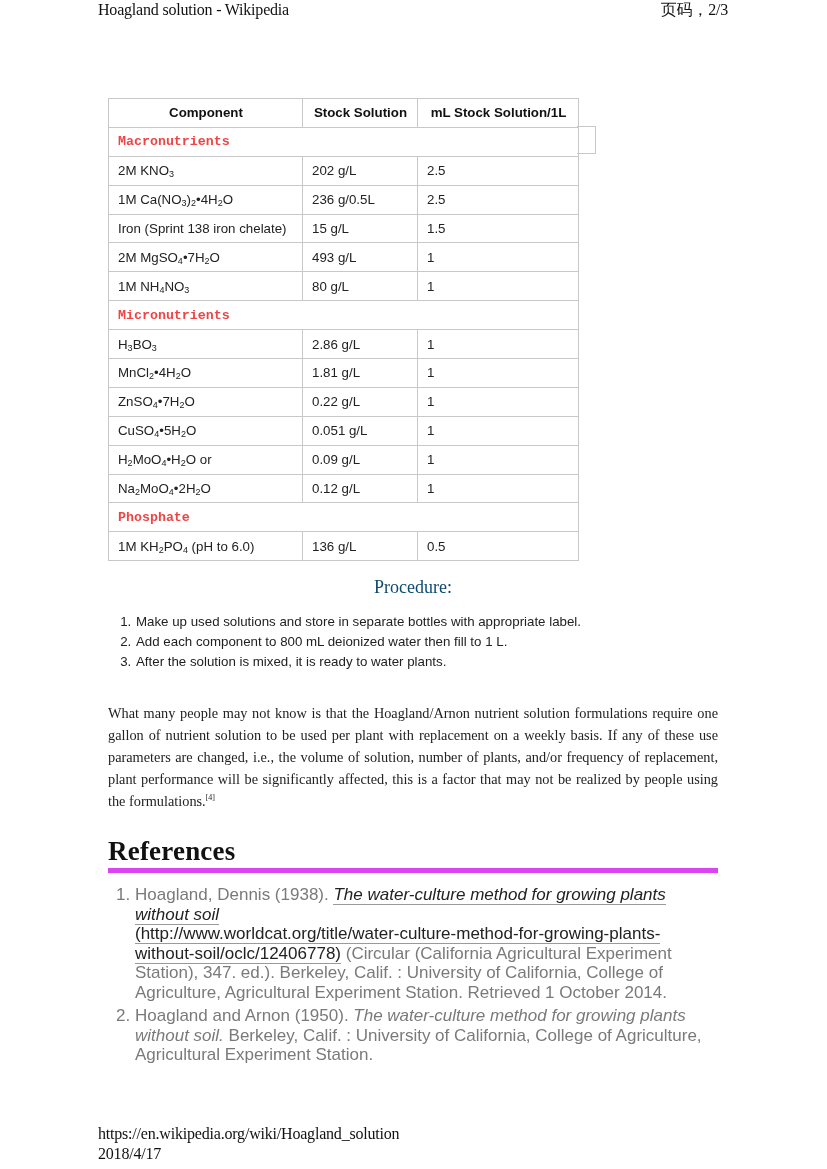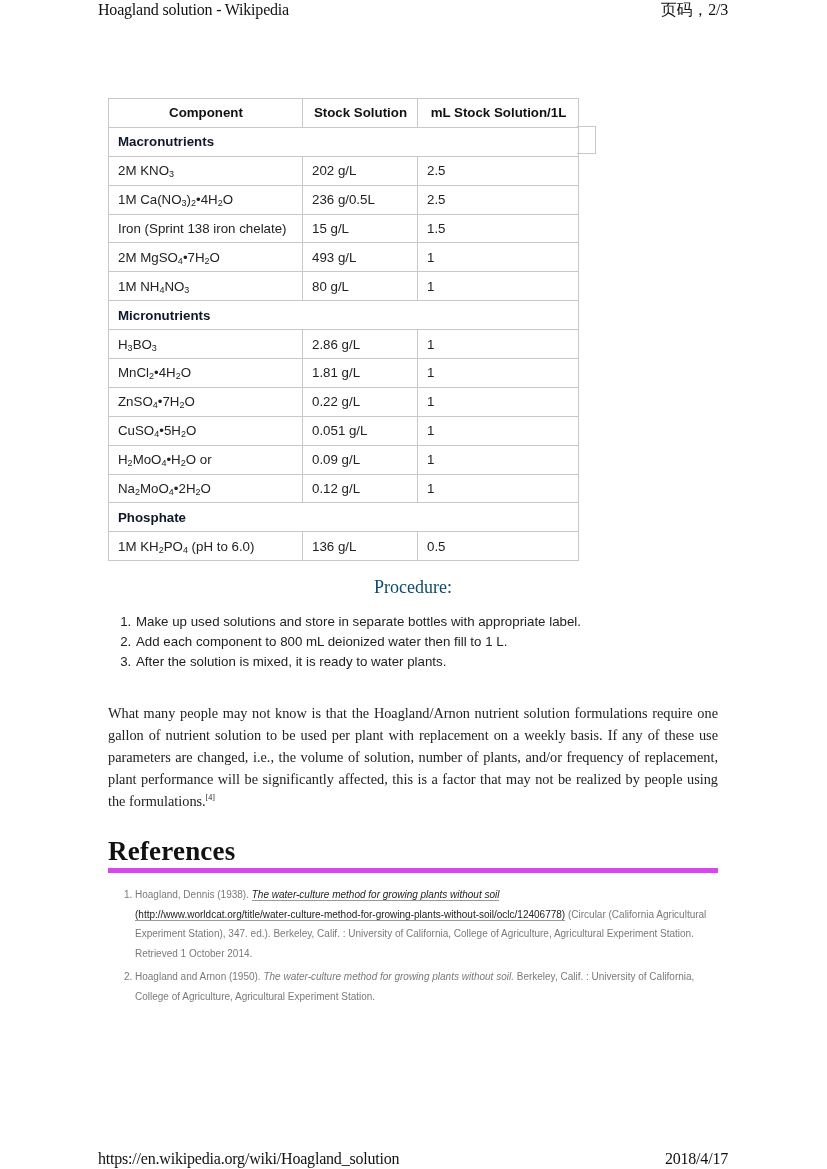--- a/index.html
+++ b/index.html
@@ -20,21 +20,21 @@
       left: 98px;
       right: 99px;
       font-family: "Liberation Serif", "DejaVu Serif", serif;
       font-size: 16px;
       color: #111;
       display: flex;
       justify-content: space-between;
       letter-spacing: -0.2px;
     }
     .print-header { top: 0px; line-height: 20px; }
-    .print-footer { top: 1149px; line-height: 20px; }
+    .print-footer { top: 1124px; line-height: 20px; flex-direction: column; }
 
     .content {
       position: absolute;
       left: 108px;
       top: 98px;
       width: 610px;
     }
 
     table.nutrients {
       border-collapse: collapse;
@@ -54,21 +54,22 @@
     table.nutrients th {
       font-weight: bold;
       text-align: center;
       color: #111;
       margin-left: 40px;
     }
     table.nutrients td.col1 { width: 176px; }
     table.nutrients td.col2 { width: 97px; }
     table.nutrients tr.group td {
       font-weight: bold;
-      color: #0f172a;
+      color: #ef4444;
+      font-family: Liberation Mono, monospace;
     }
     .macro-row-wrap { position: relative; }
     .macro-extra {
       position: absolute;
       left: 469px;
       top: 28px;
       width: 19px;
       height: 28px;
       border: 1px solid #c8c8c8;
       border-left: none;
@@ -114,21 +115,21 @@
       padding-bottom: 0;
       border-bottom: 5px solid #d946ef;
       color: #111;
       letter-spacing: 0.2px;
     }
 
     ol.refs {
       margin: 12px 0 0 0;
       padding-left: 27px;
       font-family: "Liberation Sans", "DejaVu Sans", sans-serif;
-      font-size: 10px;
+      font-size: 17px;
       line-height: 19.5px;
       color: #7a7a7a;
       width: 575px;
     }
     ol.refs li { margin-bottom: 4px; padding-left: 0px; }
     ol.refs a.ext {
       color: #222;
       text-decoration: none;
       border-bottom: 1px solid #9a9a9a;
     }

